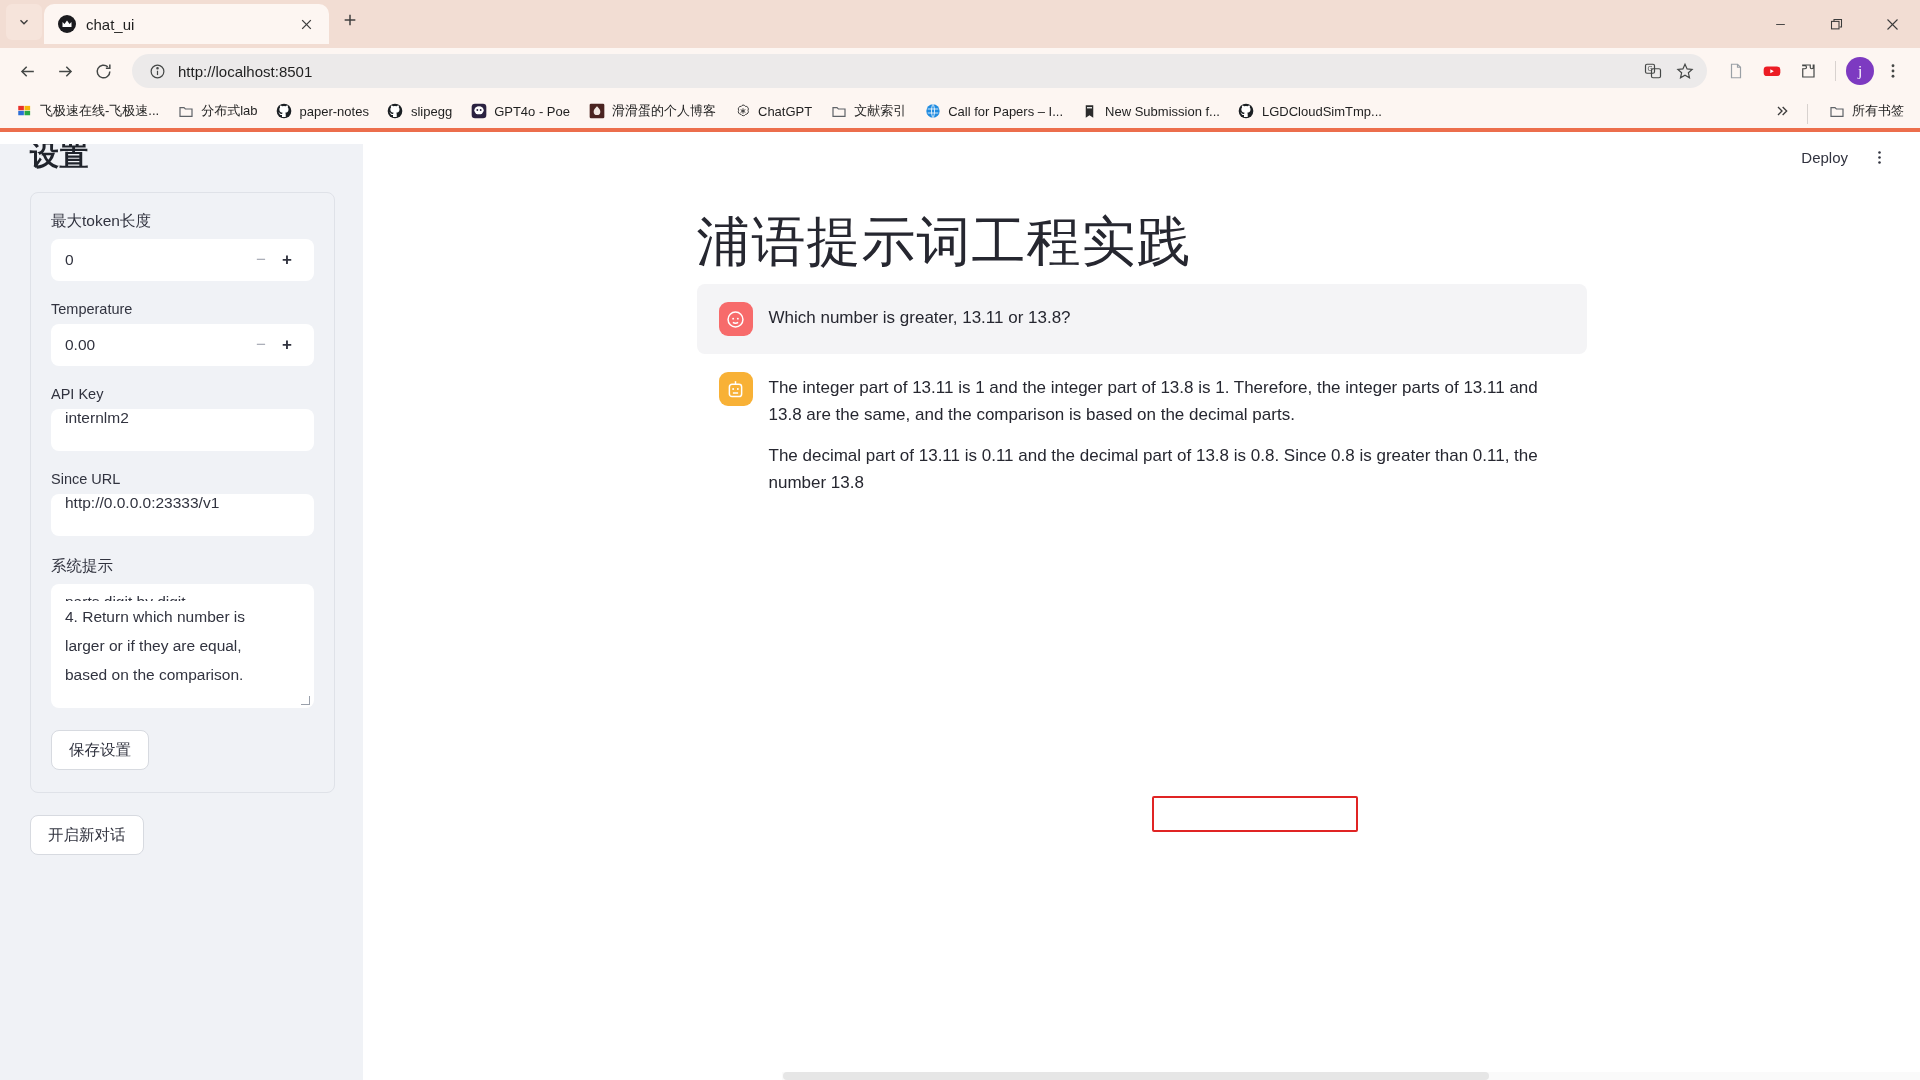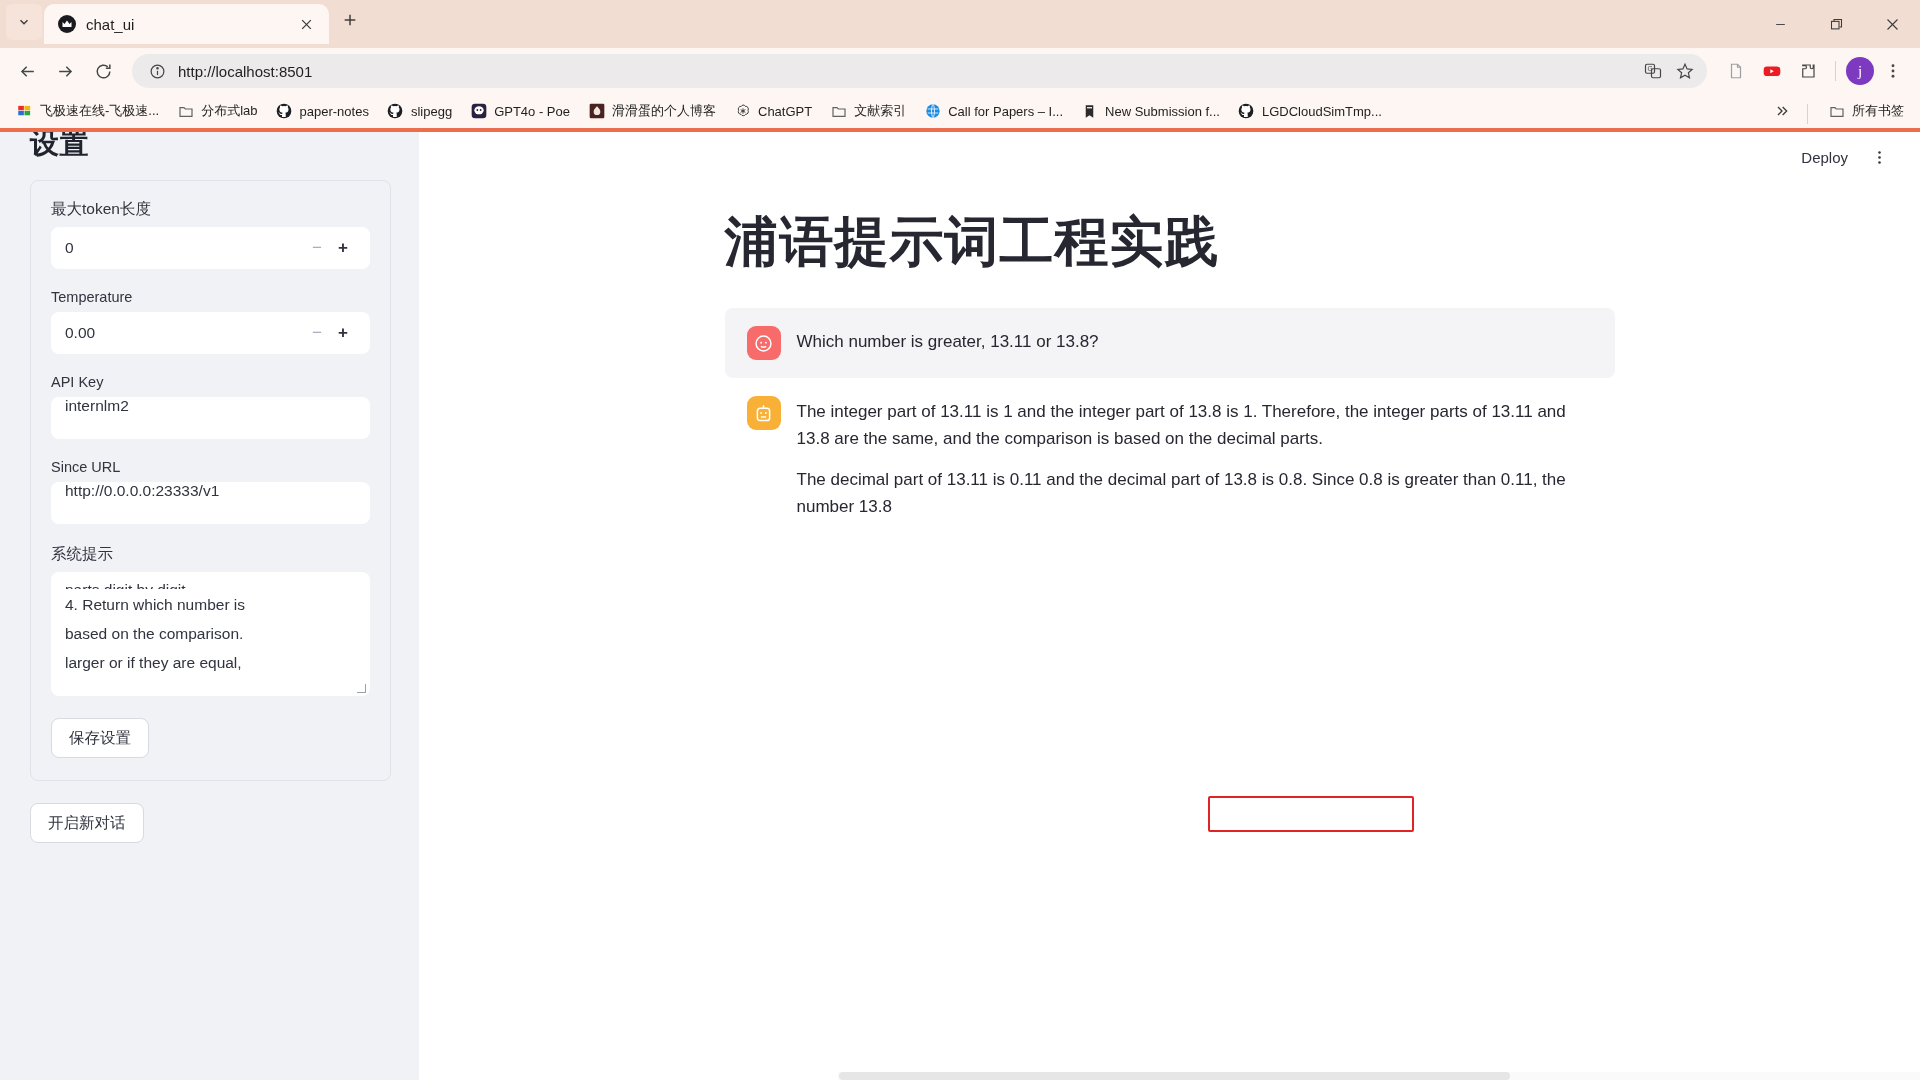--- a/index.html
+++ b/index.html
@@ -81,22 +81,22 @@
   .bm-ico { width: 17px; height: 17px; flex: none; display: flex; align-items: center; justify-content: center; }
   .bm-overflow { margin-left: auto; display: flex; align-items: flex-end; gap: 4px; flex: none; }
 
   
   .page { flex: 1 1 auto; position: relative; background: #ffffff; overflow: hidden; }
   .accent-top { height: 4px; background: #ec6e4c; width: 100%; }
 
   .app-body { display: flex; height: calc(100% - 4px); }
 
   .sidebar {
-    width: 419px; flex: none; background: #f0f2f6; padding: 0 28px 0 30px;
-    position: relative; overflow: hidden;
+    width: 363px; flex: none; background: #f0f2f6; padding: 0 28px 0 30px;
+    position: relative; overflow: hidden; margin-top: 12px;
   }
   .sidebar-title {
     font-size: 29px; font-weight: 700; color: #20242c; letter-spacing: .5px;
     margin-top: -8px; margin-bottom: 16px;
   }
   .settings-card {
     border: 1px solid #dfe2e8; border-radius: 8px; padding: 18px 20px 22px 20px;
   }
   .field-label { font-size: 14.5px; color: #31333f; margin-bottom: 7px; }
   .field-label.cn { font-size: 15.5px; }
@@ -136,22 +136,22 @@
     flex: 1 1 auto; position: relative; background: #ffffff; overflow: hidden;
   }
   .main-header {
     position: absolute; top: 10px; right: 26px; display: flex; align-items: center; gap: 6px;
   }
   .deploy-btn { font-size: 15px; color: #31333f; padding: 6px 10px; border-radius: 6px; }
   .kebab { width: 30px; height: 30px; display: flex; align-items: center; justify-content: center; color: #31333f; }
 
   .main-inner { width: 890px; margin: 0 auto; padding-top: 78px; }
   .app-title {
-    font-size: 54px; font-weight: 700; color: #262730; letter-spacing: 1px;
-    line-height: 1.15; margin-bottom: 36px;
+    font-size: 54px; font-weight: 400; color: #262730; letter-spacing: 1px;
+    line-height: 1.15; margin-bottom: 12px;
   }
   .app-sub { font-size: 16px; color: #6b7079; margin-bottom: 22px; }
 
   .msg { display: flex; gap: 16px; padding: 18px 22px; border-radius: 8px; }
   .msg.user { background: #f4f4f6; }
   .msg.assistant { background: transparent; padding-left: 22px; }
   .msg-avatar {
     width: 34px; height: 34px; border-radius: 9px; flex: none;
     display: flex; align-items: center; justify-content: center;
   }
@@ -461,22 +461,22 @@
 
           <div class="field-label">Since URL</div>
           <div class="text-input">
             <span>http://0.0.0.0:23333/v1</span>
           </div>
 
           <div class="field-label cn">系统提示</div>
           <div class="textarea-wrap">
             <div class="ta-line clip">parts digit by digit.</div>
             <div class="ta-line">4. Return which number is</div>
+            <div class="ta-line">larger or if they are equal,</div>
             <div class="ta-line">based on the comparison.</div>
-            <div class="ta-line">larger or if they are equal,</div>
             <div class="ta-grip"></div>
           </div>
 
           <div class="btn-outline">保存设置</div>
         </div>
 
         <div class="newchat-wrap">
           <div class="btn-outline">开启新对话</div>
         </div>
       </div>

